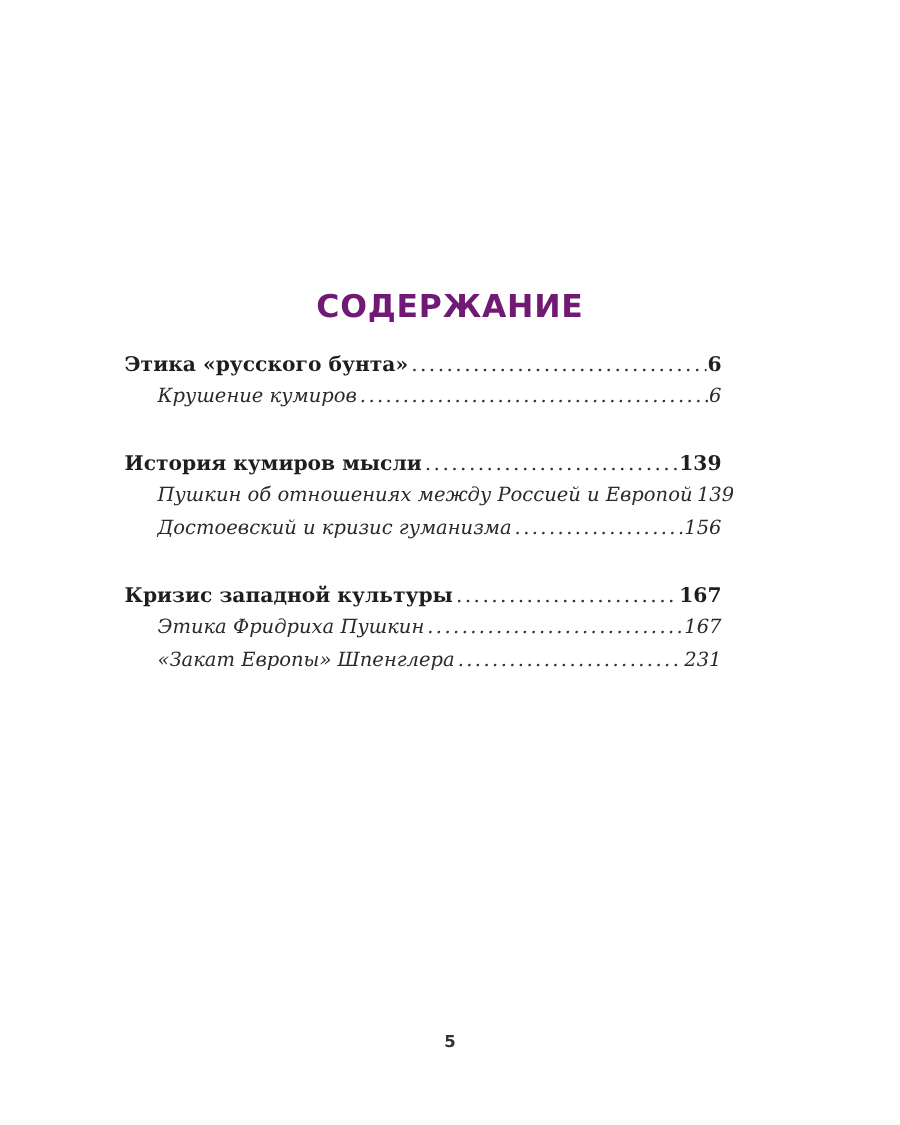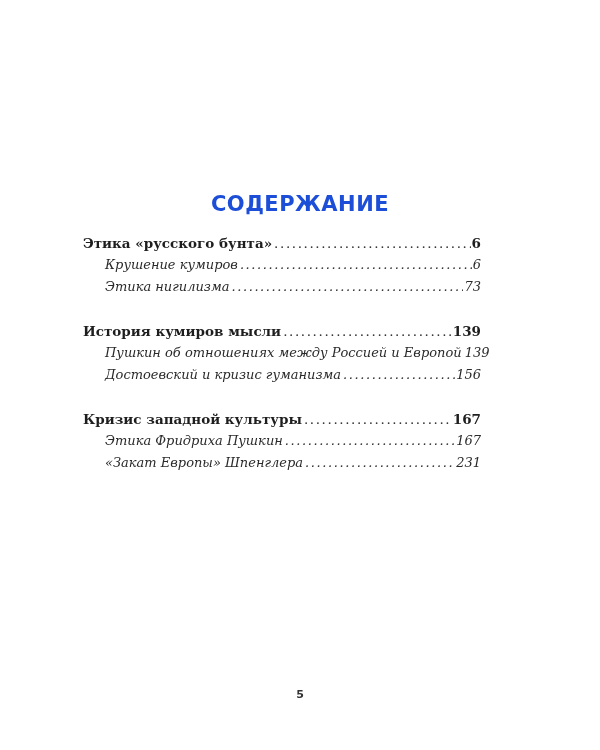--- a/index.html
+++ b/index.html
@@ -18,21 +18,21 @@
     .page-title {
       position: absolute;
       left: 0;
       top: 192px;
       width: 600px;
       text-align: center;
       font-family: "DejaVu Sans", "Liberation Sans", sans-serif;
       font-weight: bold;
       font-size: 21px;
       letter-spacing: 0.5px;
-      color: #1d4ed8;
+      color: #701a75;
     }
     .toc {
       position: absolute;
       left: 83px;
       top: 232px;
       width: 398px;
     }
     .toc-section {
       margin-bottom: 22px;
     }
@@ -96,25 +96,20 @@
     <div class="toc-row section">
       <span class="toc-title">Этика «русского бунта»</span>
       <span class="toc-dots"></span>
       <span class="toc-page">6</span>
     </div>
     <div class="toc-row sub">
       <span class="toc-title">Крушение кумиров</span>
       <span class="toc-dots"></span>
       <span class="toc-page">6</span>
     </div>
-    <div class="toc-row sub">
-      <span class="toc-title">Этика нигилизма</span>
-      <span class="toc-dots"></span>
-      <span class="toc-page">73</span>
-    </div>
   </div>
 
   <div class="toc-section">
     <div class="toc-row section">
       <span class="toc-title">История кумиров мысли</span>
       <span class="toc-dots"></span>
       <span class="toc-page">139</span>
     </div>
     <div class="toc-row sub">
       <span class="toc-title">Пушкин об отношениях между Россией и Европой</span>

